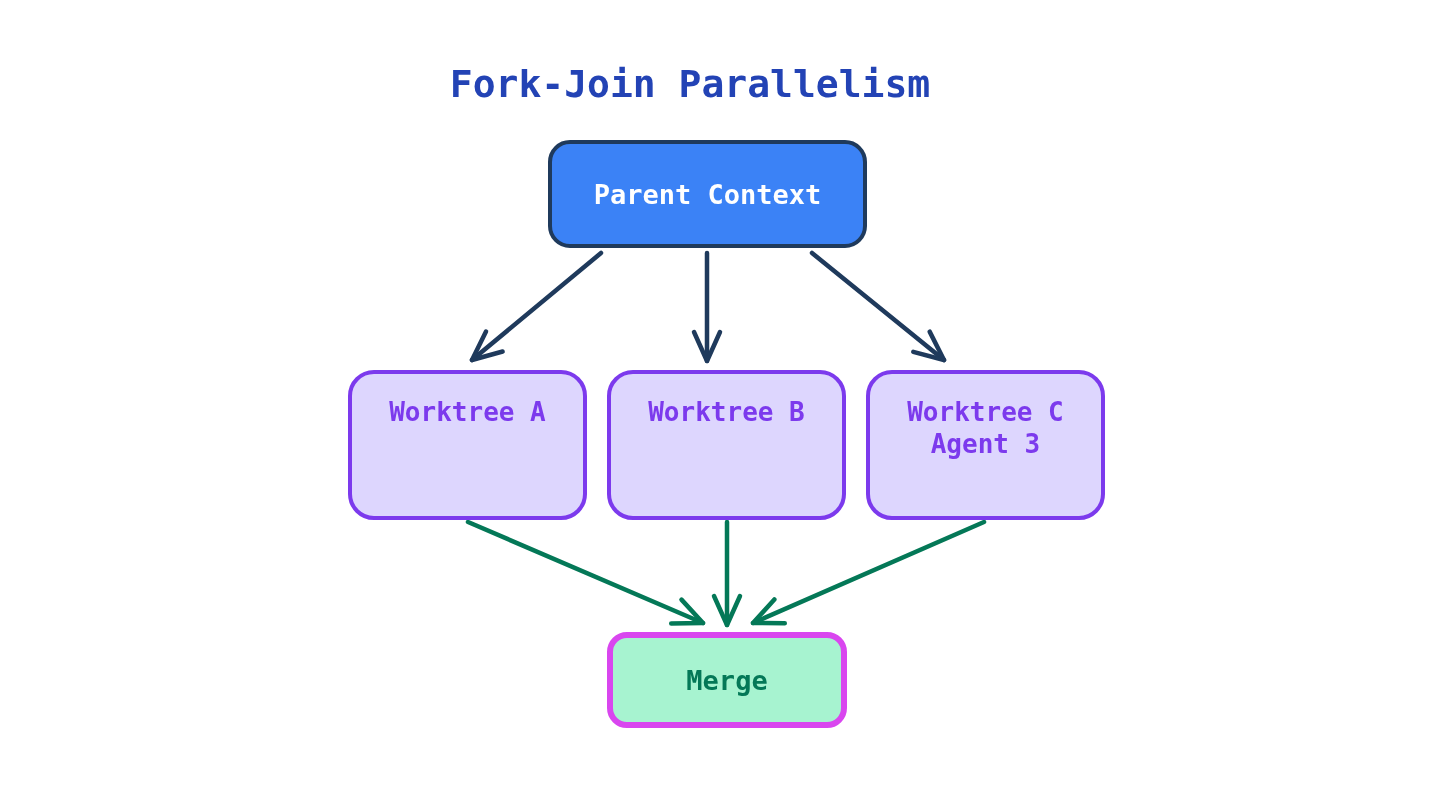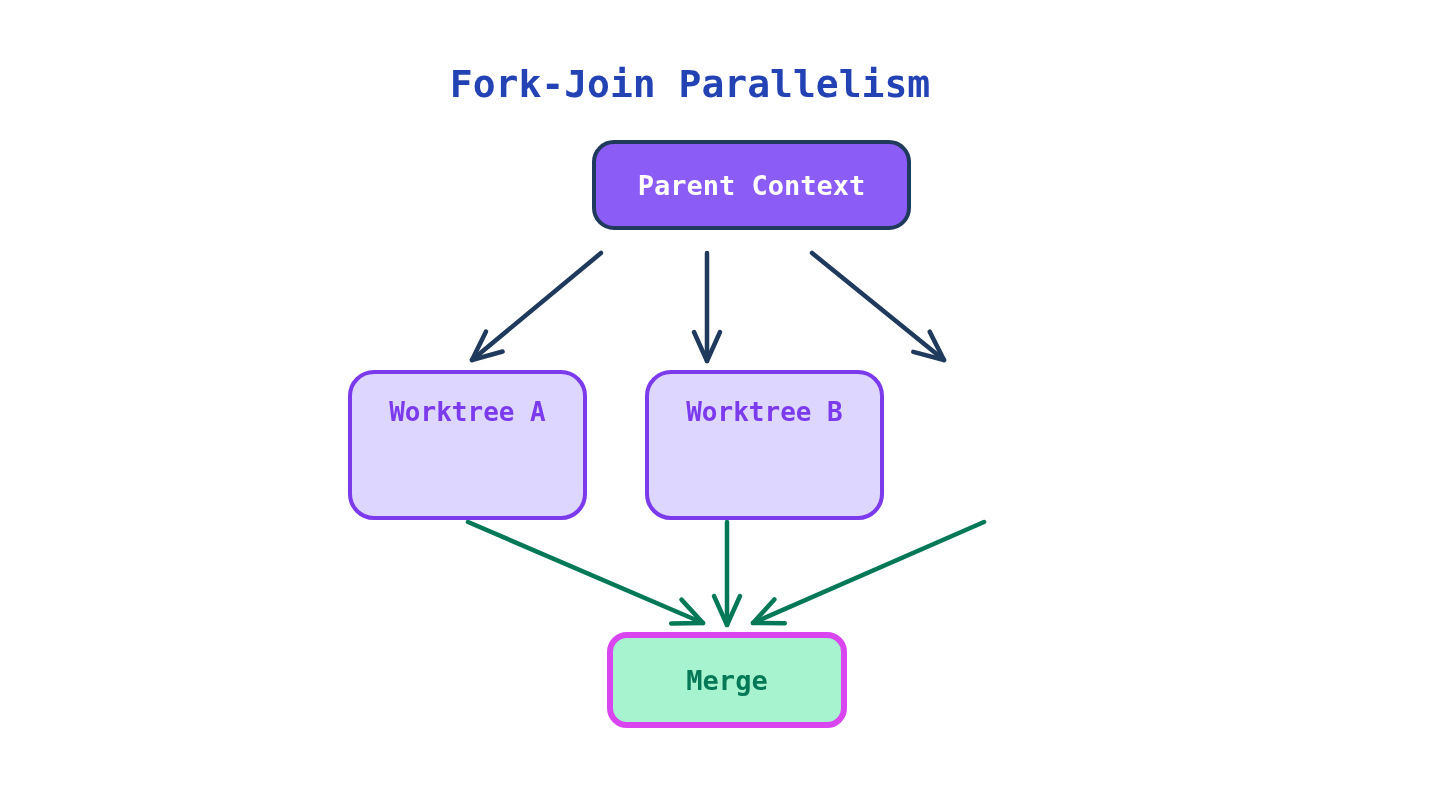--- a/index.html
+++ b/index.html
@@ -33,27 +33,26 @@
     display: flex;
     align-items: center;
     justify-content: center;
     text-align: center;
     font-weight: bold;
   }
   .parent-node {
     left: 548px;
     top: 140px;
     width: 319px;
-    height: 90px;
-    background: #8b5cf6;
+    height: 108px;
+    background: #3b82f6;
     border: 4px solid #1F3A5C;
     border-radius: 22px;
     color: #FFFFFF;
     font-size: 27px;
-    margin-left: 44px;
   }
   .cached-label {
     position: absolute;
     left: 878px;
     top: 140px;
     height: 104px;
     display: flex;
     align-items: center;
     color: #64748B;
     font-size: 27px;
@@ -66,21 +65,21 @@
     background: #DDD6FE;
     border: 4px solid #7C3AED;
     border-radius: 26px;
     color: #7C3AED;
     font-size: 26px;
     line-height: 32px;
     align-items: flex-start;
     padding-top: 22px;
   }
   .worker-a { left: 348px; justify-content: center; }
-  .worker-b { left: 607px; margin-left: 38px; }
+  .worker-b { left: 607px; }
   .worker-c { left: 866px; }
   .merge-node {
     left: 607px;
     top: 632px;
     width: 240px;
     height: 96px;
     background: #A7F3D0;
     border: 6px solid #d946ef;
     border-radius: 20px;
     color: #047857;
@@ -133,18 +132,24 @@
       <div>Worktree A</div>
     </div>
   </div>
 
   <div class="node worker-node worker-b">
     <div>
       <div>Worktree B</div>
     </div>
   </div>
 
+  <div class="node worker-node worker-c">
+    <div>
+      <div>Worktree C</div>
+      <div>Agent 3</div>
+    </div>
+  </div>
 
   <div class="node merge-node">
     <span>Merge</span>
   </div>
 
 </div>
 
 </body></html>

